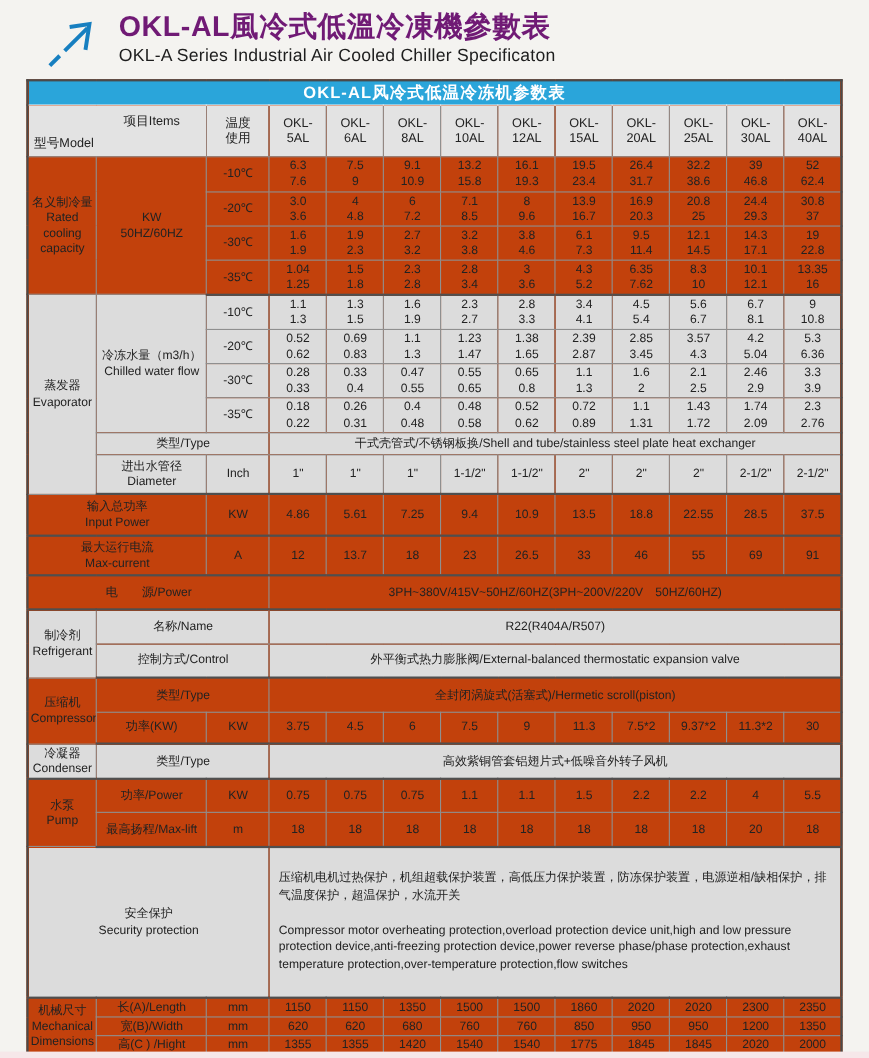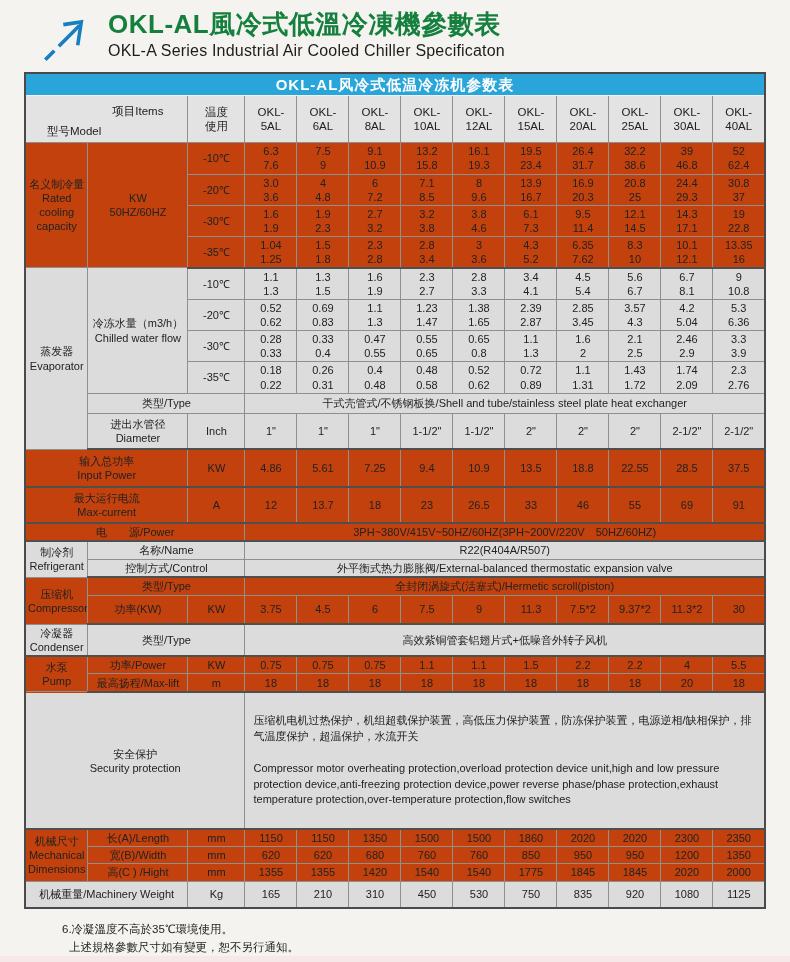--- a/index.html
+++ b/index.html
@@ -8,21 +8,21 @@
     height:962px;
     background:#f4f3f0;
     font-family:"Liberation Sans", sans-serif;
     color:#222;
     position:relative;
     overflow:hidden;
   }
   
   .page-header { display:flex; align-items:flex-start; padding:10px 0 4px 38px; gap:14px; }
   .logo { width:56px; height:54px; flex:0 0 auto; margin-top:2px; }
-  .titles h1 { font-size:26px; font-weight:600; color:#15803d; letter-spacing:0.5px; line-height:1.15; }
+  .titles h1 { font-size:26px; font-weight:600; color:#701a75; letter-spacing:0.5px; line-height:1.15; }
   .titles h2 { font-size:16px; font-weight:400; color:#1d1d1d; margin-top:2px; letter-spacing:0.2px; }
 
   
   table.spec {
     width:740px; margin:2px auto 0 auto;
     border-collapse:collapse; table-layout:fixed;
     background:#c2410c;
     border:2px solid #4a4a4a;
   }
   .spec th, .spec td {
@@ -39,29 +39,29 @@
 
   .caption-row td {
     background:#2aa5da; color:#fff;
     font-size:15px; font-weight:bold; letter-spacing:1px;
     height:21px; border-bottom:1px solid #f2f2f2;
   }
   .hdr th { background:#e3e3e3; height:34px; font-size:11.5px; }
   .corner { position:relative;
     background-image:linear-gradient(to bottom right, transparent calc(50% - 1px), #8f8f8f calc(50% - 1px), #8f8f8f calc(50% + 1px), transparent calc(50% + 1px));
   }
-  .corner .m { position:absolute; left:21px; bottom:4px;text-align:right; }
+  .corner .m { position:absolute; left:5px; bottom:4px;text-align:right; }
   .corner .i { position:absolute; right:24px; top:8px; }
 
   tr.r2 td { height:31px; }          
   tr.type-row td, tr.type-row th { height:20px; }
   tr.diam-row td { height:36px; }
   tr.ip-row td { height:38px; }
   tr.mc-row td { height:36px; }
-  tr.one td { height:18px; }
+  tr.one td { height:31px; }
   tr.cp-row td { height:29px; }
   tr.cond-row td { height:28px; }
   tr.wt-row td { height:27px; }
   tr.mech td { height:17px; }
 
   td.sec-val { text-align:left; padding:4px 8px; line-height:1.45; }
   td.sec-val div { white-space:normal; }
 
   
   .notes { margin:11px 27px 0 27px; font-size:11.5px; line-height:1.6; color:#1e1e1e; }

